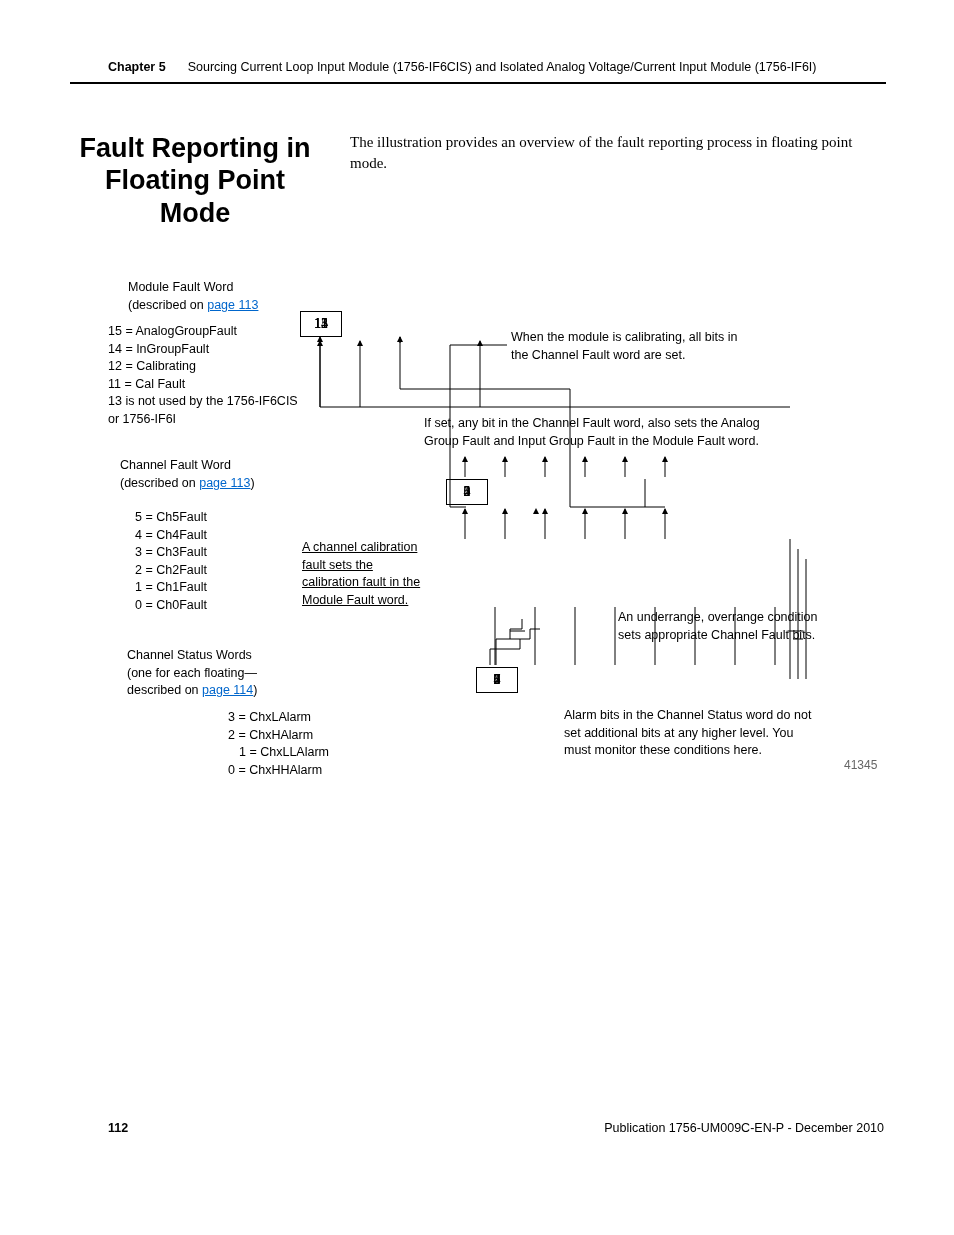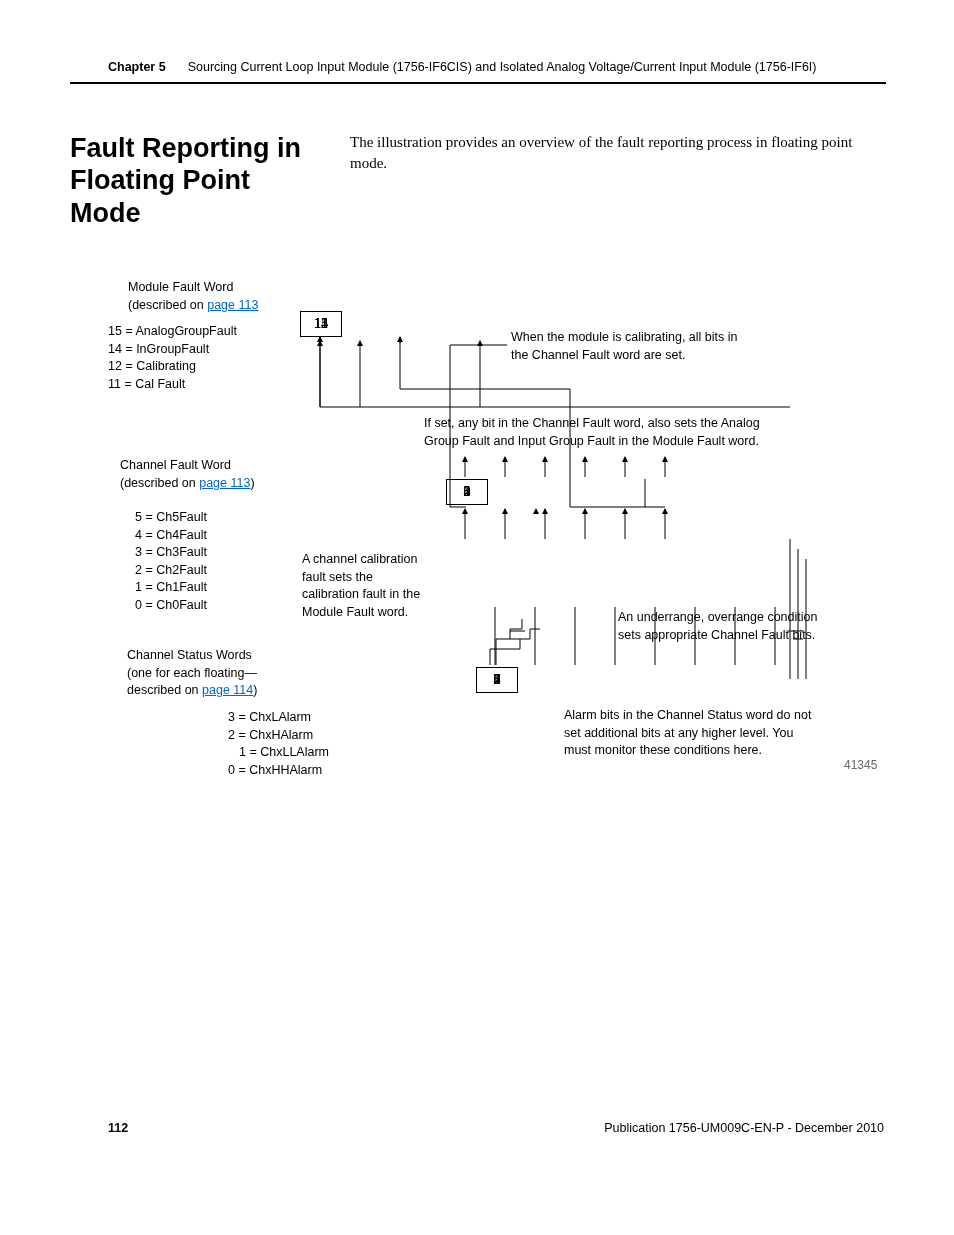--- a/index.html
+++ b/index.html
@@ -43,20 +43,21 @@
   }
   .intro h1 {
     font-family: "Arial Narrow", Arial, sans-serif;
     font-stretch: condensed;
     font-weight: bold;
     font-size: 27px;
     line-height: 1.2;
     margin: 0;
     width: 250px;
     flex-shrink: 0;
+    text-align: center;
   }
   .intro p {
     font-family: Georgia, "Times New Roman", serif;
     font-size: 15px;
     margin: 0;
     line-height: 1.4;
   }
   .diagram {
     position: relative;
     height: 520px;
@@ -124,20 +125,21 @@
     <div style="position:static;">Module Fault Word</div>
     <div style="position:static;">
       <span>(described on </span><span class="link">page 113</span>
     </div>
   </div>
   <div style="left:38px; top:44px; width:190px;">
     <div style="position:static;">15 = AnalogGroupFault</div>
     <div style="position:static;">14 = InGroupFault</div>
     <div style="position:static;">12 = Calibrating</div>
     <div style="position:static;">11 = Cal Fault</div>
+    <div style="position:static;">13 is not used by the 1756-IF6CIS or 1756-IF6I</div>
   </div>
 
   <div class="bit-row" style="left:230px; top:32px;">
     <div class="bit">15</div>
     <div class="bit">14</div>
     <div class="bit">13</div>
     <div class="bit">12</div>
     <div class="bit">11</div>
   </div>
 
@@ -162,21 +164,21 @@
 
   <div class="bit-row" style="left:376px; top:200px;">
     <div class="bit">5</div>
     <div class="bit">4</div>
     <div class="bit">3</div>
     <div class="bit">2</div>
     <div class="bit">1</div>
     <div class="bit">0</div>
   </div>
 
-  <div style="left:232px; top:272px; width:120px;">A channel calibration fault sets the calibration fault in the Module Fault word.</div>
+  <div style="left:232px; top:260px; width:120px;text-decoration:underline;">A channel calibration fault sets the calibration fault in the Module Fault word.</div>
 
   <div style="left:548px; top:330px; width:220px;">An underrange, overrange condition sets appropriate Channel Fault bits.</div>
 
   <div style="left:57px; top:368px; width:190px;">
     <div style="position:static;">Channel Status Words</div>
     <div style="position:static;">(one for each floating—</div>
     <div style="position:static;">
       <span>described on </span><span class="link">page 114</span><span>)</span>
     </div>
   </div>

